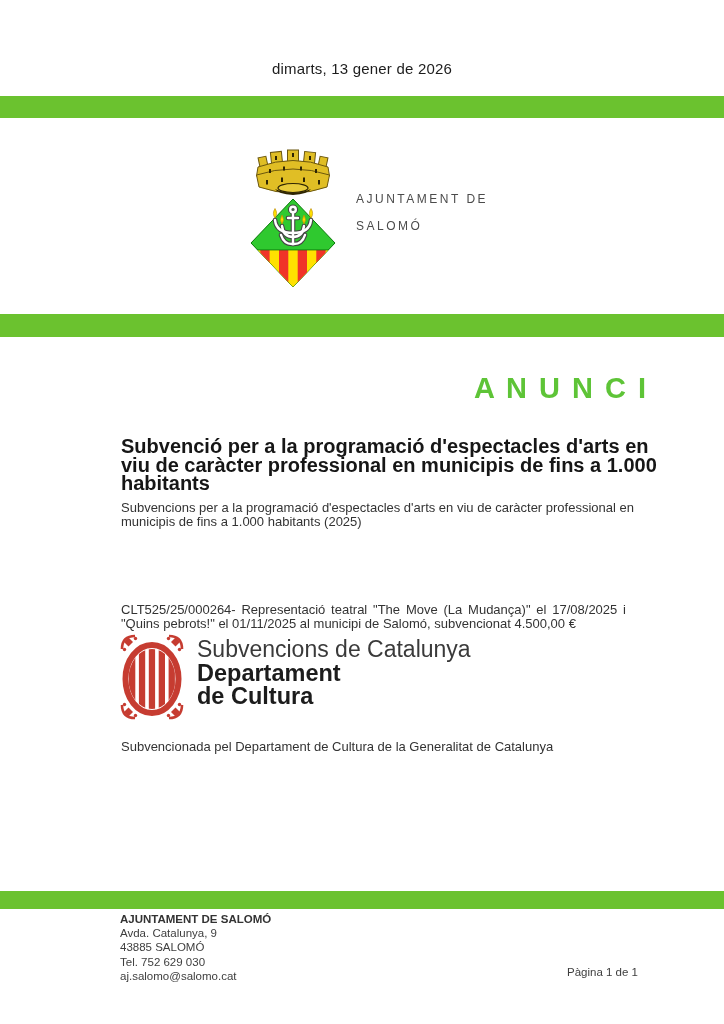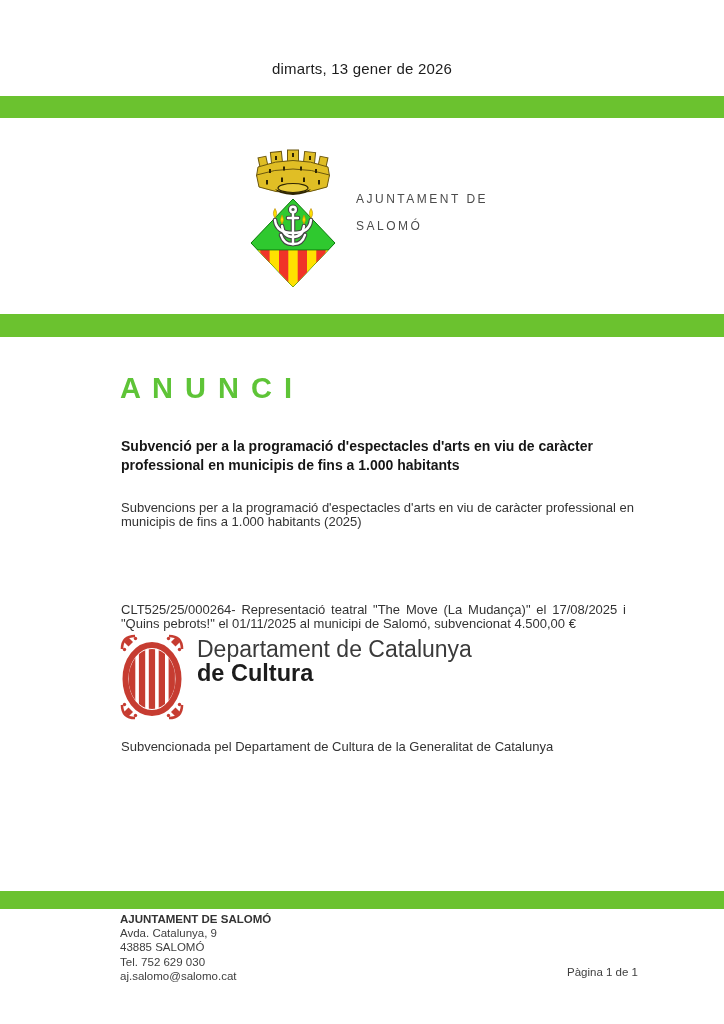--- a/index.html
+++ b/index.html
@@ -16,27 +16,27 @@
   .green-bar{left:0;width:724px;background:var(--c-bar_green,#6bc22f);}
   .bar-top{top:96px;height:22px;}
   .bar-mid{top:314px;height:23px;}
   .bar-bottom{top:891px;height:18px;}
   .crest{top:148px;left:248px;width:90px;height:142px;}
   .org-name{
     top:186px;left:344px;color:#4b4b4b;
     font-size:12px;letter-spacing:2.5px;line-height:27px;font-weight:400;margin-left:12px;
   }
   .anunci{
-    top:372px;left:120px;width:528px;text-align:left;
+    top:372px;left:120px;width:528px;text-align:right;
     font-size:29px;font-weight:bold;letter-spacing:2px;
     color:var(--c-title_green,#5ec437);
   }
   .doc-heading{
     top:437px;left:121px;width:545px;
-    font-size:14px;font-weight:bold;line-height:18.5px;color:#161616;
+    font-size:20px;font-weight:bold;line-height:18.5px;color:#161616;
   }
   .para{color:#333333;font-size:13px;line-height:13.8px;}
   .para1{top:501px;left:121px;width:538px;}
   .para2{top:559px;left:121px;width:505px;text-align:justify;margin-top:44px;}
   .gencat{top:634px;left:120px;display:flex;align-items:flex-start;}
   .gencat-logo{width:64px;height:86px;flex:0 0 auto;}
   .gencat-text{margin-left:13px;margin-top:3px;}
   .gencat-line1{font-size:23px;color:#3a3a3a;line-height:25px;}
   .gencat-line2,.gencat-line3{font-size:23.5px;font-weight:bold;color:#1c1c1c;line-height:23px;}
   .note{top:739px;left:121px;width:540px;font-size:13px;color:#333333;}
@@ -162,21 +162,22 @@
     <ellipse cx="32" cy="45" rx="26.5" ry="34" fill="#ffffff" stroke="var(--c-gencat_red,#c63c31)" stroke-width="6"></ellipse>
     <g clip-path="url(#genclip)" fill="var(--c-gencat_red,#c63c31)">
       <rect x="9" y="10" width="6.3" height="70"></rect>
       <rect x="18.9" y="10" width="6.3" height="70"></rect>
       <rect x="28.8" y="10" width="6.3" height="70"></rect>
       <rect x="38.7" y="10" width="6.3" height="70"></rect>
       <rect x="48.6" y="10" width="6.3" height="70"></rect>
     </g>
   </svg>
   <div class="gencat-text">
-    <div class="gencat-line1">Departament de Catalunya</div>
+    <div class="gencat-line1">Subvencions de Catalunya</div>
+    <div class="gencat-line2">Departament</div>
     <div class="gencat-line3">de Cultura</div>
   </div>
 </div>
 
 <div class="abs note">Subvencionada pel Departament de Cultura de la Generalitat de Catalunya</div>
 
 <div class="abs green-bar bar-bottom"></div>
 
 <div class="abs footer-block">
   <div class="footer-name">AJUNTAMENT DE SALOMÓ</div>

